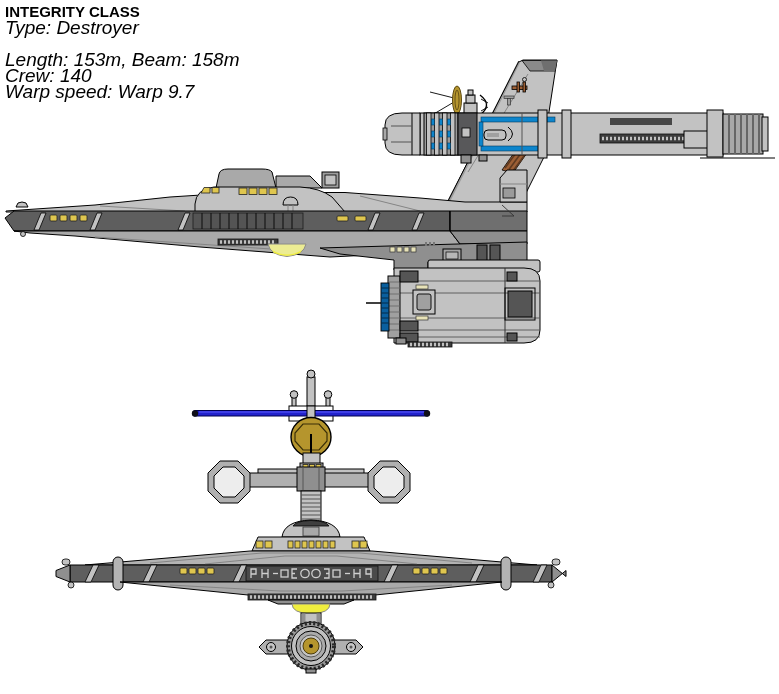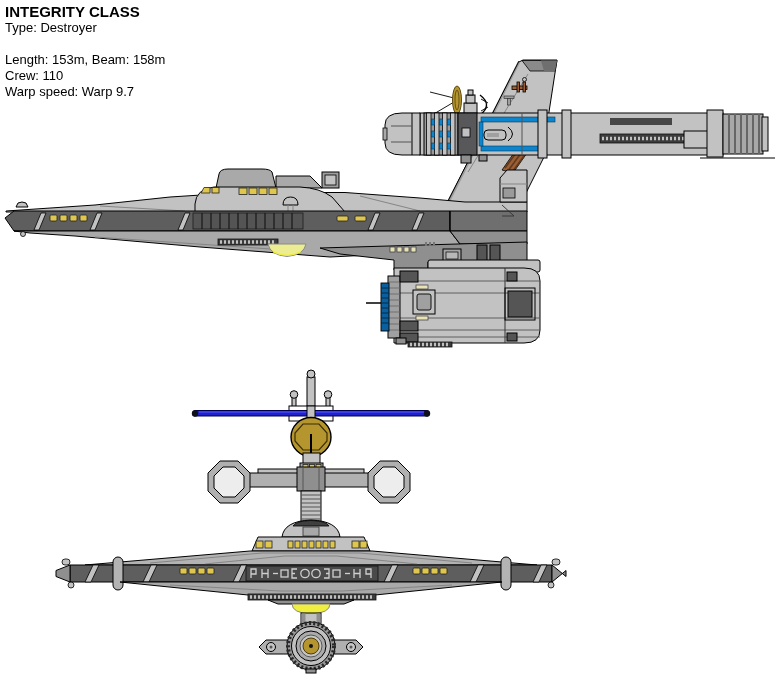--- a/index.html
+++ b/index.html
@@ -7,21 +7,21 @@
     --band-dark:#5e5e5e; --panel-dark:#474747; --window-yellow:#dfc64f;
     --dome-yellow:#f0ee3e; --dome-pale:#ecec93; --accent-blue:#0d85cc;
     --deflector-blue:#0a5f9e; --navy-blue:#2222cc; --gold:#b5952d;
     --brown:#9c5f35; --cream:#e7e2b8;
   }
   html,body{margin:0;padding:0;background:#fff;}
   #canvas{position:relative;width:779px;height:694px;background:#fff;overflow:hidden;
           font-family:"Liberation Sans", sans-serif;color:#000;}
   #titleblock{position:absolute;left:5px;top:3px;width:300px;}
   #titleblock h1{margin:0;font-size:15px;font-weight:bold;letter-spacing:0px;}
-  .specline{font-size:13px;line-height:16px;margin:0;}
+  .specline{font-size:19px;line-height:16px;margin:0;font-style:italic;}
   #armament{width:290px;}
   .gap{height:16px;}
   svg{position:absolute;left:0;top:0;}
   
   .o{stroke:#000;stroke-width:1;}
   .t{stroke:#000;stroke-width:0.8;}
   .hl{fill:var(--hull-light);} .hm{fill:var(--hull-mid);} .hs{fill:var(--hull-shadow);}
   .bd{fill:var(--band-dark);} .pd{fill:var(--panel-dark);}
   .wy{fill:var(--window-yellow);stroke:#222;stroke-width:0.8;}
   .ab{fill:var(--accent-blue);stroke:#06395c;stroke-width:0.6;}
@@ -490,17 +490,17 @@
         </g>
       </g>
     </g>
   </svg>
 
   <div id="titleblock">
     <h1>INTEGRITY CLASS</h1>
     <p class="specline">Type: Destroyer</p>
     <div class="gap"></div>
     <p class="specline">Length: 153m, Beam: 158m</p>
-    <p class="specline">Crew: 110</p>
+    <p class="specline">Crew: 140</p>
     <p class="specline">Warp speed: Warp 9.7</p>
   </div>
 
 </div>
 
 </body></html>

